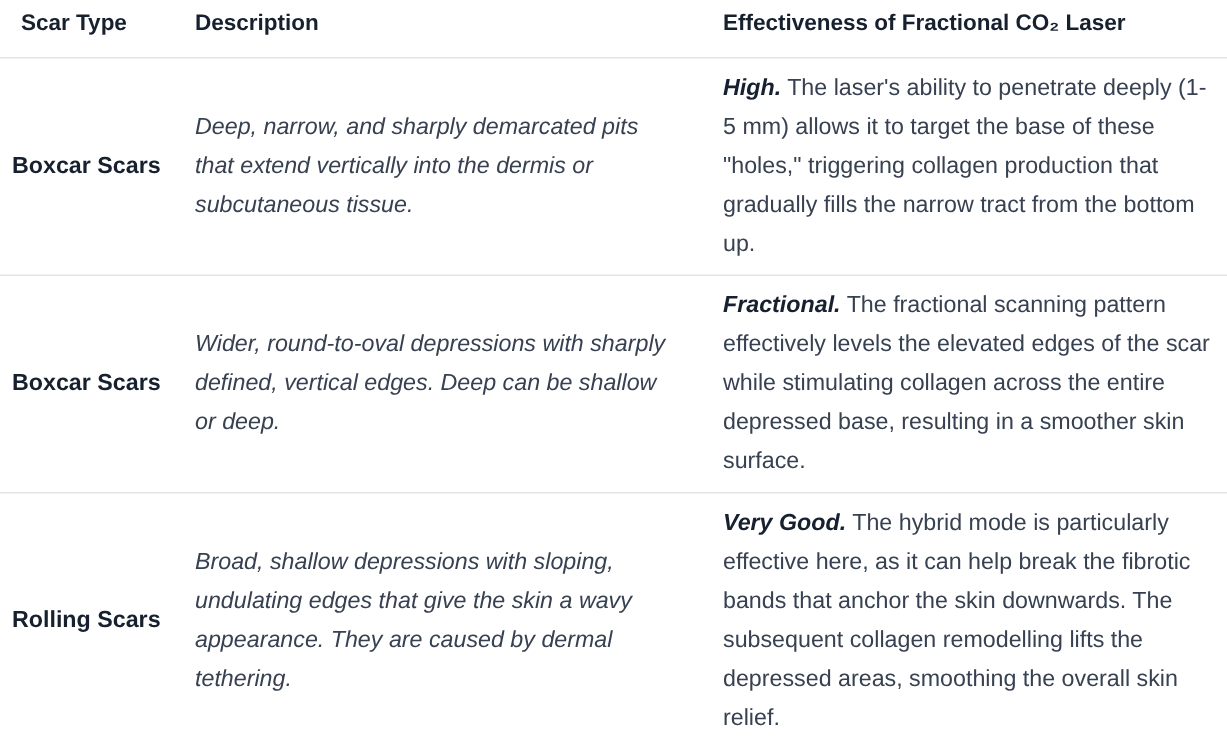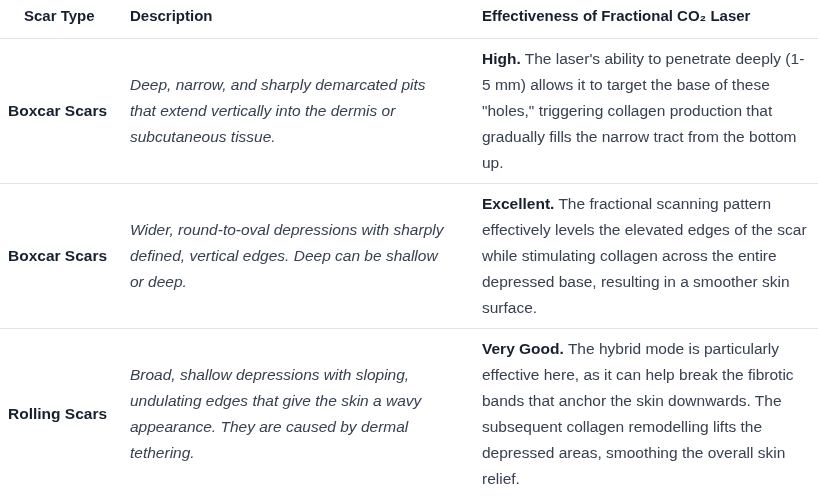--- a/index.html
+++ b/index.html
@@ -26,21 +26,21 @@
   th {
     text-align: left;
     font-size: 15px;
     line-height: 20px;
     font-weight: 700;
     color: #16202e;
     padding: 6px 0 12px 0;
     border-bottom: 1px solid #e4e4e4;
     vertical-align: middle;
   }
-  th:first-child { padding-left: 24px; }
+  th:first-child { padding-left: 14px; }
   th.eff-head { padding-right: 8px; }
 
   td {
     font-size: 15.5px;
     line-height: 26px;
     vertical-align: middle;
     padding: 7px 0;
     border-bottom: 1px solid #e4e4e4;
   }
   tr.last-row td { border-bottom: none; }
@@ -55,20 +55,21 @@
     padding-right: 34px;
     font-style: italic;
   }
   td.eff-cell {
     color: #374151;
     padding-right: 6px;
   }
   .rating {
     font-weight: 700;
     color: #16202e;
+    font-style: italic;
   }
 </style>
 </head>
 <body>
 
 <div class="page">
   <table class="scar-table">
     <colgroup>
       <col class="c-type">
         <col class="c-desc">
@@ -83,21 +84,21 @@
     </thead>
     <tbody>
       <tr>
         <td class="type-cell">Boxcar Scars</td>
         <td class="desc-cell">Deep, narrow, and sharply demarcated pits that extend vertically into the dermis or subcutaneous tissue.</td>
         <td class="eff-cell"><span class="rating">High.</span> <span>The laser's ability to penetrate deeply (1-5 mm) allows it to target the base of these "holes," triggering collagen production that gradually fills the narrow tract from the bottom up.</span></td>
       </tr>
       <tr>
         <td class="type-cell">Boxcar Scars</td>
         <td class="desc-cell">Wider, round-to-oval depressions with sharply defined, vertical edges. Deep can be shallow or deep.</td>
-        <td class="eff-cell"><span class="rating">Excellent.</span> <span>The fractional scanning pattern effectively levels the elevated edges of the scar while stimulating collagen across the entire depressed base, resulting in a smoother skin surface.</span></td>
+        <td class="eff-cell"><span class="rating">Fractional.</span> <span>The fractional scanning pattern effectively levels the elevated edges of the scar while stimulating collagen across the entire depressed base, resulting in a smoother skin surface.</span></td>
       </tr>
       <tr class="last-row">
         <td class="type-cell">Rolling Scars</td>
         <td class="desc-cell">Broad, shallow depressions with sloping, undulating edges that give the skin a wavy appearance. They are caused by dermal tethering.</td>
         <td class="eff-cell"><span class="rating">Very Good.</span> <span>The hybrid mode is particularly effective here, as it can help break the fibrotic bands that anchor the skin downwards. The subsequent collagen remodelling lifts the depressed areas, smoothing the overall skin relief.</span></td>
       </tr>
     </tbody>
   </table>
 </div>
 

